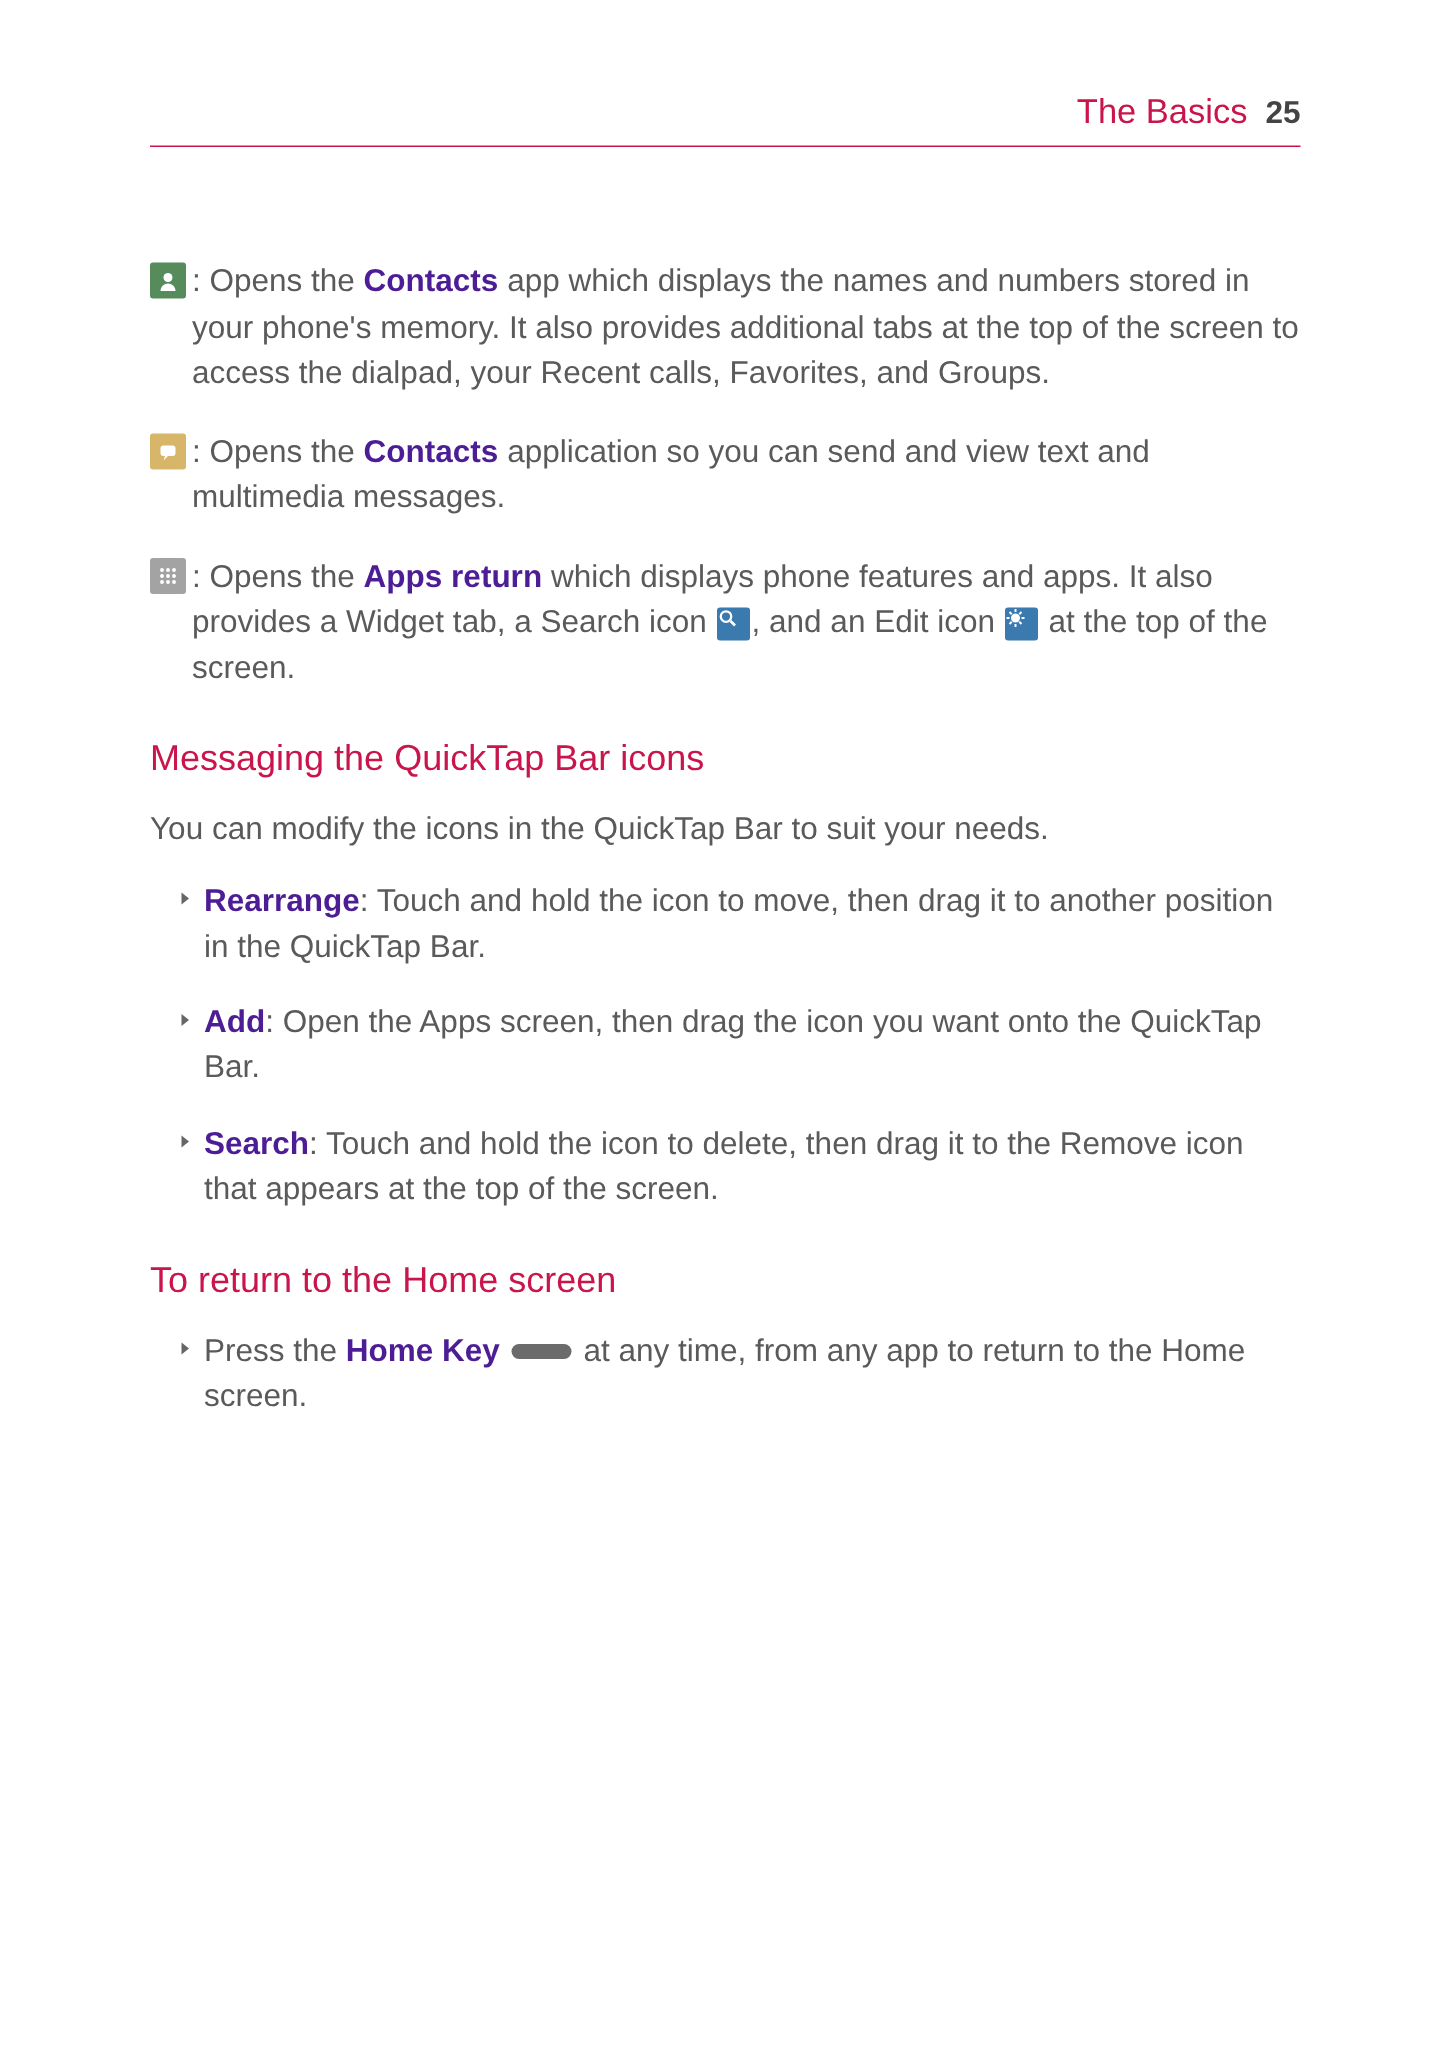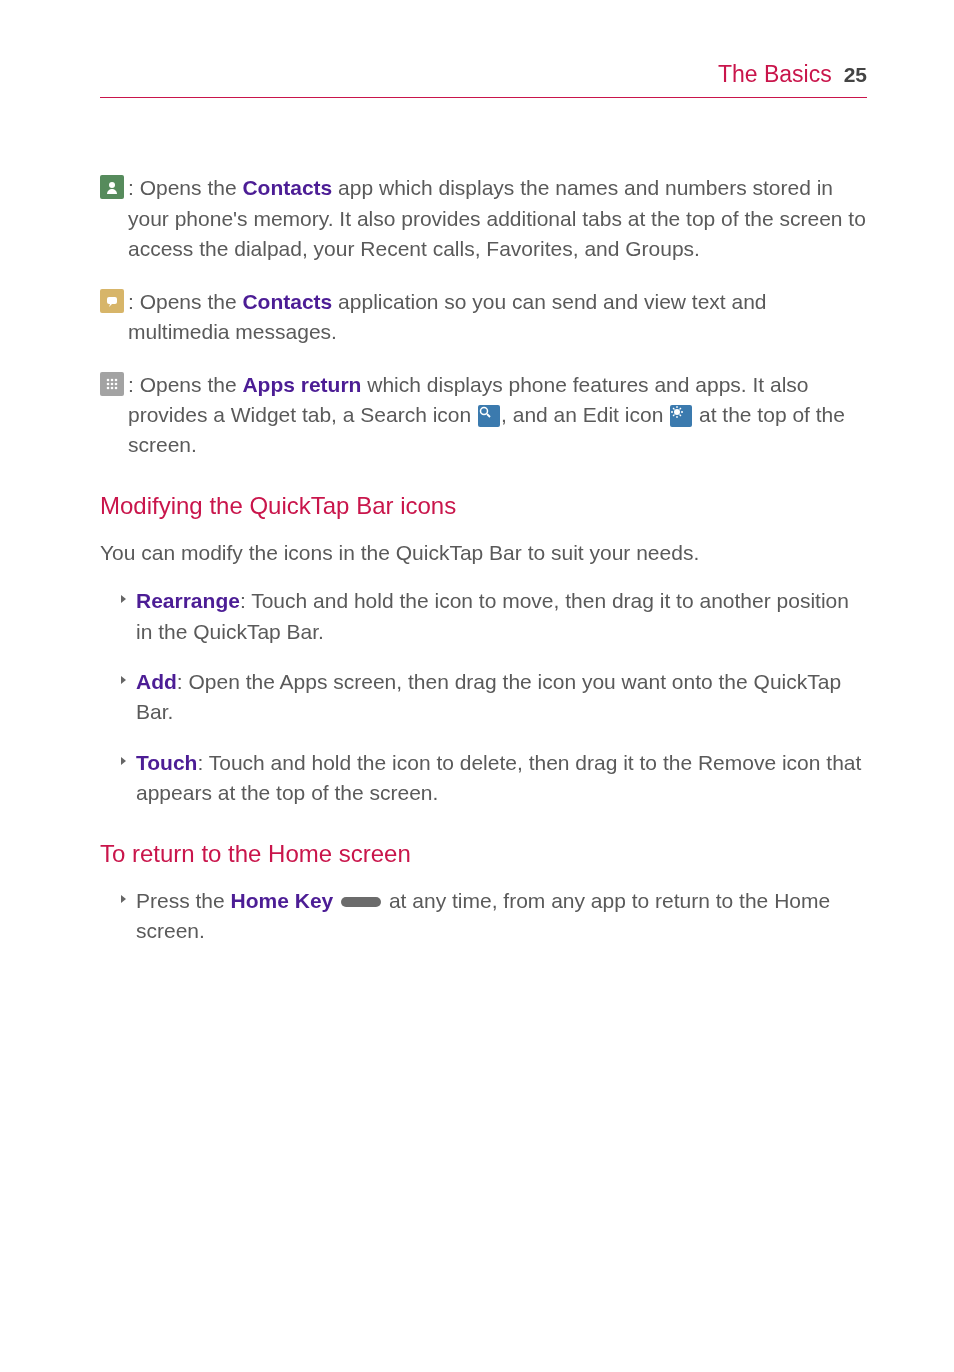--- a/index.html
+++ b/index.html
@@ -149,21 +149,21 @@
             <line x1="3" y1="3" x2="4.5" y2="4.5"></line>
             <line x1="9.5" y1="9.5" x2="11" y2="11"></line>
             <line x1="3" y1="11" x2="4.5" y2="9.5"></line>
             <line x1="9.5" y1="4.5" x2="11" y2="3"></line>
           </g>
         </svg>
       </span><span> at the top of the screen.</span>
   </span>
 </div>
 
-<div class="section-heading">Modifying the QuickTap Bar icons</div>
+<div class="section-heading">Messaging the QuickTap Bar icons</div>
 <div class="body-para">You can modify the icons in the QuickTap Bar to suit your needs.</div>
 
 <div class="bullet-item">
   <span class="bullet-marker">
       <svg width="8" height="10" viewBox="0 0 8 10">
         <path d="M1 1l5 4-5 4z" fill="#666"></path>
       </svg>
     </span>
   <span class="bullet-text"><span class="bold">Rearrange</span><span>: Touch and hold the icon to move, then drag it to another position in the QuickTap Bar.</span></span>
 </div>
@@ -176,21 +176,21 @@
     </span>
   <span class="bullet-text"><span class="bold">Add</span><span>: Open the Apps screen, then drag the icon you want onto the QuickTap Bar.</span></span>
 </div>
 
 <div class="bullet-item">
   <span class="bullet-marker">
       <svg width="8" height="10" viewBox="0 0 8 10">
         <path d="M1 1l5 4-5 4z" fill="#666"></path>
       </svg>
     </span>
-  <span class="bullet-text"><span class="bold">Touch</span><span>: Touch and hold the icon to delete, then drag it to the Remove icon that appears at the top of the screen.</span></span>
+  <span class="bullet-text"><span class="bold">Search</span><span>: Touch and hold the icon to delete, then drag it to the Remove icon that appears at the top of the screen.</span></span>
 </div>
 
 <div class="section-heading">To return to the Home screen</div>
 
 <div class="bullet-item">
   <span class="bullet-marker">
       <svg width="8" height="10" viewBox="0 0 8 10">
         <path d="M1 1l5 4-5 4z" fill="#666"></path>
       </svg>
     </span>

